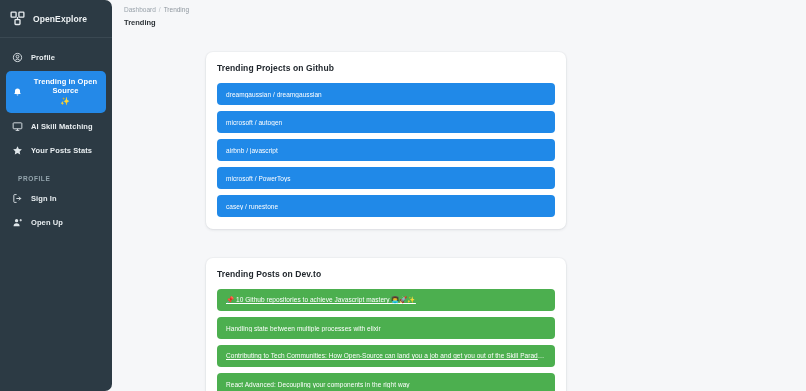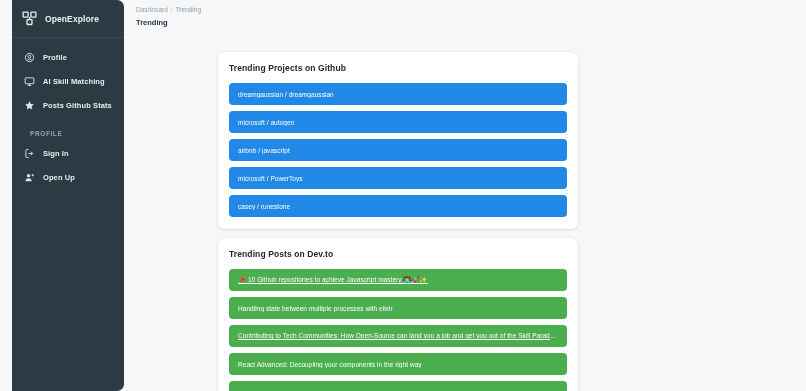--- a/index.html
+++ b/index.html
@@ -16,21 +16,20 @@
     color: #23282d;
     font-size: 12px;
     -webkit-font-smoothing: antialiased;
   }
 
   .app {
     display: flex;
     width: 660px;
     height: 391px;
     background: #f6f7f9;
-    margin-left: 12px;
   }
 
   
   .sidebar {
     width: 112px;
     flex: 0 0 112px;
     height: 391px;
     background: #2c3a44;
     border-top-right-radius: 7px;
     border-bottom-right-radius: 7px;
@@ -161,21 +160,21 @@
     font-size: 7.5px;
     font-weight: bold;
     color: #2d3338;
   }
 
   .content {
     flex: 1;
     display: flex;
     flex-direction: column;
     align-items: center;
-    gap: 9px;
+    gap: 29px;
     padding-top: 18px;
     overflow: hidden;
   }
 
   .card {
     width: 360px;
     background: #ffffff;
     border-radius: 7px;
     box-shadow: 0 1px 3px rgba(20,30,45,.10), 0 0 0 1px rgba(20,30,45,.025);
     padding: 11px 11px 12px 11px;
@@ -240,35 +239,45 @@
       <div class="nav-item">
         <svg class="nav-ico" viewBox="0 0 24 24" fill="none" stroke="currentColor" stroke-width="2">
           <circle cx="12" cy="12" r="9"></circle>
           <circle cx="12" cy="10" r="3"></circle>
           <path d="M6.5 19a6 6 0 0 1 11 0"></path>
         </svg>
         <span class="nav-label">Profile</span>
       </div>
 
 
+      <div class="nav-item active">
+        <svg class="nav-ico" viewBox="0 0 24 24" fill="currentColor" stroke="none">
+          <path d="M12 3a5.5 5.5 0 0 0-5.5 5.5v3.3L5 15.2h14l-1.5-3.4V8.5A5.5 5.5 0 0 0 12 3z"></path>
+          <path d="M10 16.5a2 2 0 0 0 4 0z"></path>
+        </svg>
+        <span class="nav-stack">
+          <span class="nav-label">Trending in Open Source</span>
+          <span class="nav-emoji">✨</span>
+        </span>
+      </div>
 
       <div class="nav-item">
         <svg class="nav-ico" viewBox="0 0 24 24" fill="none" stroke="currentColor" stroke-width="2">
           <rect x="2.5" y="4" width="19" height="13" rx="1.5"></rect>
           <line x1="8" y1="20.5" x2="16" y2="20.5"></line>
           <line x1="12" y1="17" x2="12" y2="20.5"></line>
         </svg>
         <span class="nav-label">AI Skill Matching</span>
       </div>
 
       <div class="nav-item">
         <svg class="nav-ico" viewBox="0 0 24 24" fill="currentColor" stroke="none">
           <path d="M12 2.6l2.9 6 6.6.9-4.8 4.6 1.2 6.5L12 17.5 6.1 20.6l1.2-6.5L2.5 9.5l6.6-.9z"></path>
         </svg>
-        <span class="nav-label">Posts Github Stats</span>
+        <span class="nav-label">Your Posts Stats</span>
       </div>
 
       <div class="nav-section">PROFILE</div>
 
       <div class="nav-item">
         <svg class="nav-ico" viewBox="0 0 24 24" fill="none" stroke="currentColor" stroke-width="2">
           <path d="M10 3.5H5.5A1.5 1.5 0 0 0 4 5v14a1.5 1.5 0 0 0 1.5 1.5H10"></path>
           <path d="M15 8l4 4-4 4"></path>
           <line x1="19" y1="12" x2="9.5" y2="12"></line>
         </svg>

